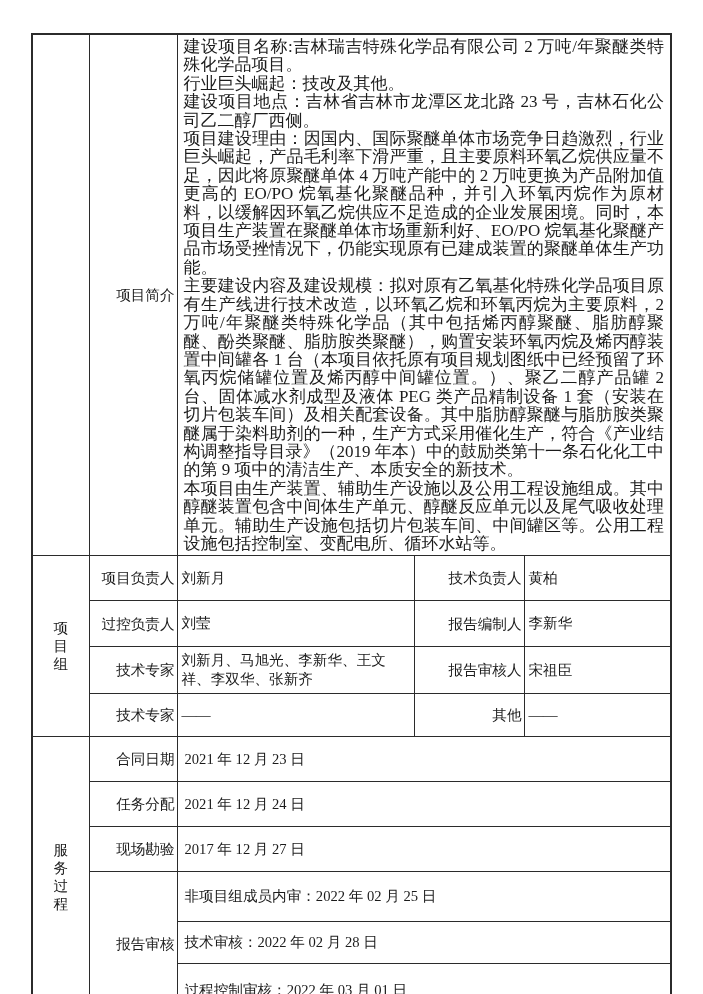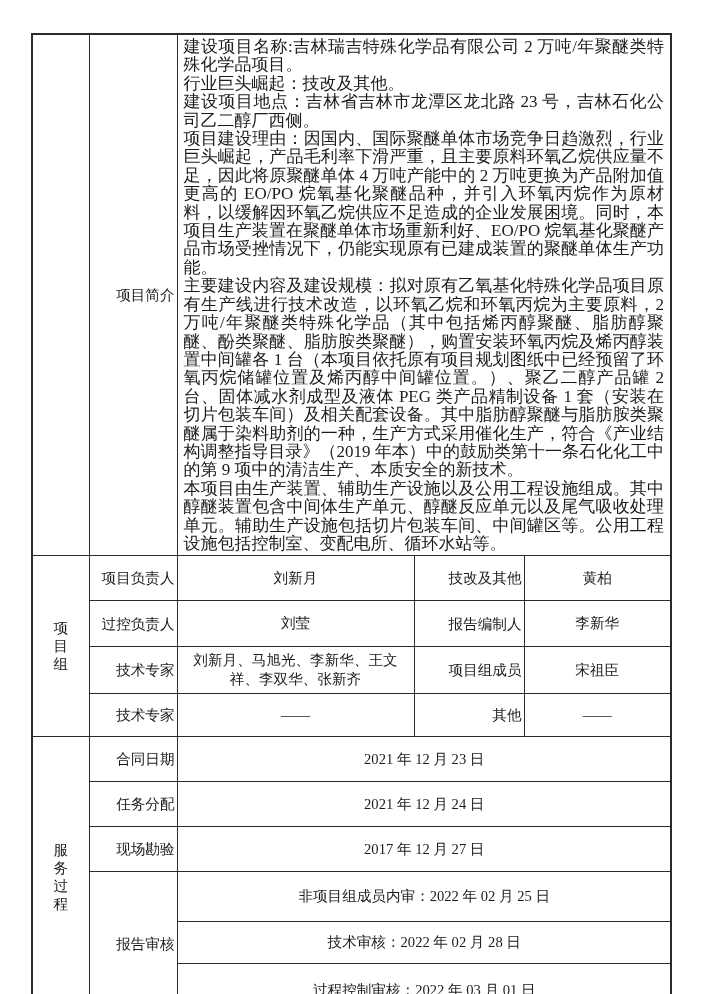--- a/index.html
+++ b/index.html
@@ -34,41 +34,40 @@
     vertical-align: middle;
     overflow: hidden;
   }
   
   td.label-cell {
     text-align: right;
     line-height: 18px;
     padding: 2px;
   }
   td.value-cell {
-    text-align: center;
     line-height: 19px;
     padding: 2px 4px;
   }
   td.vertical-label {
     text-align: center;
     white-space: pre-line;
     line-height: 18px;
   }
   td.overview-cell {
     vertical-align: top;
     padding: 3px 6px 2px 6px;
   }
   .overview-text p {
     margin: 0;
     text-align: justify;
     line-height: 18.4px;
     font-size: 17px;
   }
   td.date-cell {
-    text-align: center;
+    text-align: left;
     padding-left: 7px;
     padding-right: 6px;
     line-height: 19px;
   }
 </style>
 </head>
 <body>
 
 <div class="page">
   <table class="doc-table">
@@ -95,33 +94,33 @@
         </div>
       </td>
     </tr>
 
     <tr style="height:45px">
       <td class="vertical-label" rowspan="4">项
 目
 组</td>
       <td class="label-cell">项目负责人</td>
       <td class="value-cell">刘新月</td>
-      <td class="label-cell">技改及其他</td>
+      <td class="label-cell">技术负责人</td>
       <td class="value-cell">黄柏</td>
     </tr>
     <tr style="height:46px">
       <td class="label-cell">过控负责人</td>
       <td class="value-cell">刘莹</td>
       <td class="label-cell">报告编制人</td>
       <td class="value-cell">李新华</td>
     </tr>
     <tr style="height:47px">
       <td class="label-cell">技术专家</td>
       <td class="value-cell">刘新月、马旭光、李新华、王文祥、李双华、张新齐</td>
-      <td class="label-cell">项目组成员</td>
+      <td class="label-cell">报告审核人</td>
       <td class="value-cell">宋祖臣</td>
     </tr>
     <tr style="height:43px">
       <td class="label-cell">技术专家</td>
       <td class="value-cell">——</td>
       <td class="label-cell">其他</td>
       <td class="value-cell">——</td>
     </tr>
 
     <tr style="height:45px">

